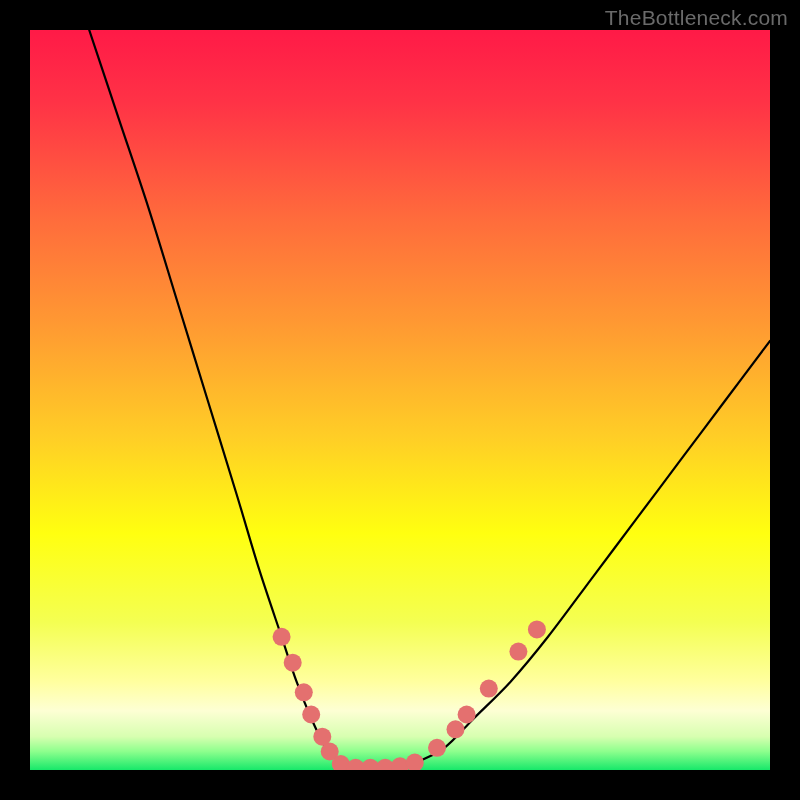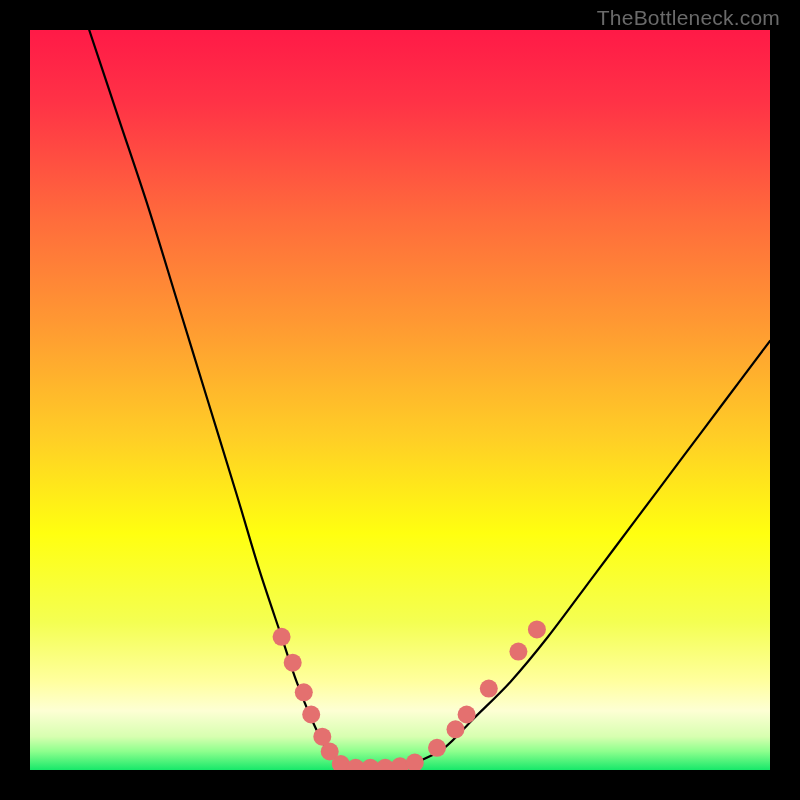--- a/index.html
+++ b/index.html
@@ -36,21 +36,21 @@
   .curve-svg {
     position: absolute;
     left: 0;
     top: 0;
     width: 100%;
     height: 100%;
   }
   .watermark {
     position: absolute;
     top: 6px;
-    right: 20px;
+    right: 12px;
     color: #6a6a6a;
     font-size: 21px;
     font-weight: 400;
     letter-spacing: 0.2px;
     user-select: none;
   }
 </style>
 </head>
 <body>
 

